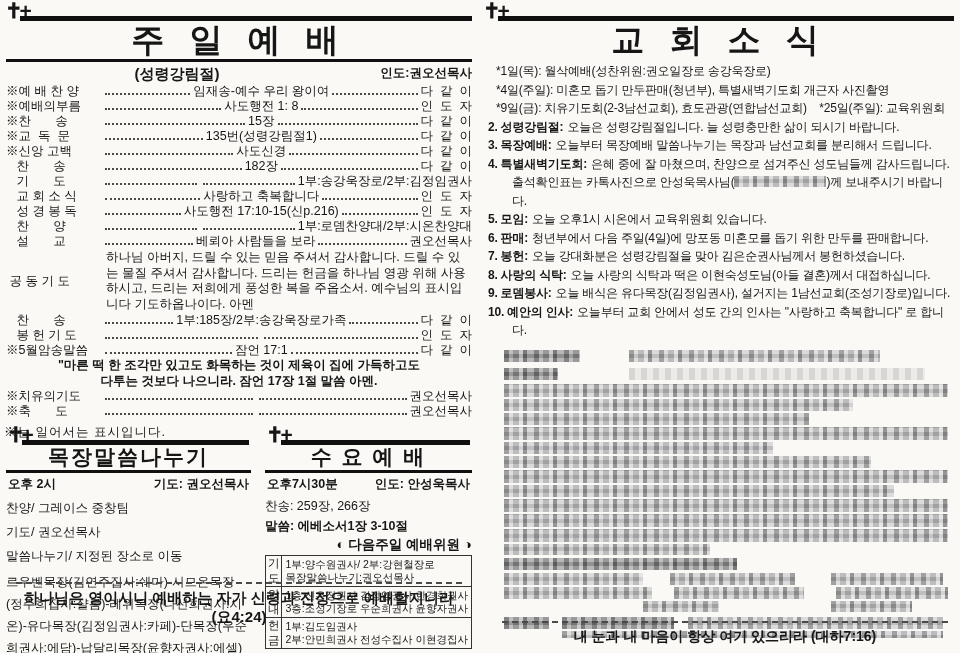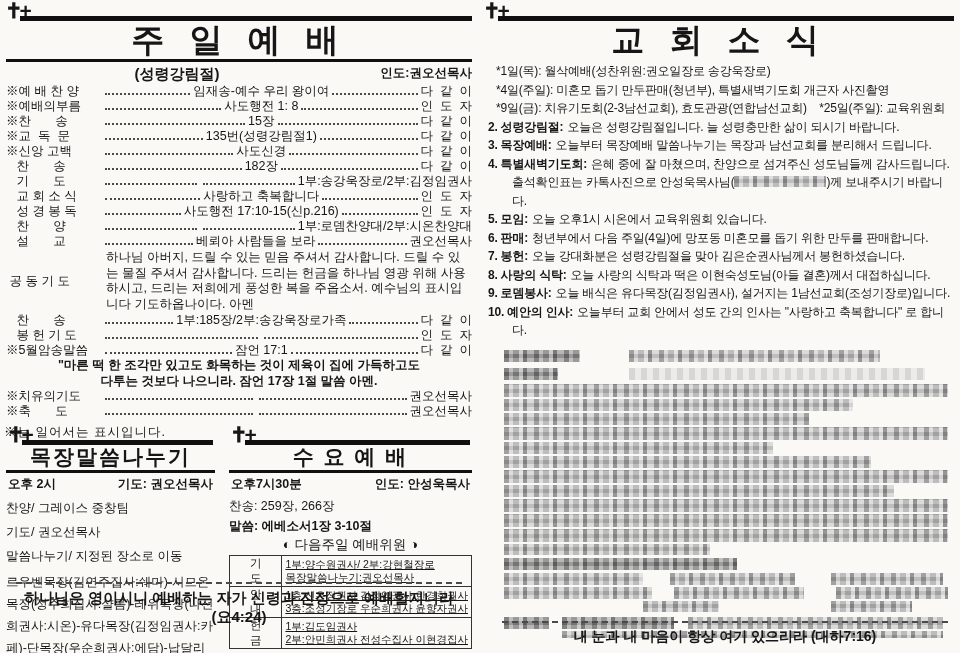--- a/index.html
+++ b/index.html
@@ -38,24 +38,24 @@
   .bcol{position:relative;}
   .bcol-a{width:248px;}
   .bcol-b{flex:1;}
   h2.sectitle{margin:0;text-align:center;font-size:21px;font-weight:bold;letter-spacing:2px;line-height:1.15;}
   .sec-underline{height:2.5px;background:#101010;margin:1px 0 2px;}
   .sec-head{display:flex;justify-content:space-between;font-weight:bold;font-size:12.5px;padding:1px 2px 3px;}
   .mj-line{font-size:12.5px;line-height:24px;white-space:pre;}
   .mj-groups{font-size:12.5px;line-height:22px;margin-top:3px;}
   .wd-line{font-size:12.5px;line-height:20px;white-space:pre;}
   .wd-sermon{font-size:12.5px;line-height:20px;font-weight:bold;white-space:pre;}
-  .nw-title{text-align:center;font-weight:normal;font-size:13.5px;line-height:18px;}
+  .nw-title{text-align:right;font-weight:bold;font-size:13.5px;line-height:18px;}
   table.duty{width:100%;border-collapse:collapse;font-size:10.5px;margin-top:1px;}
-  table.duty th{border:1.5px solid #333;font-weight:normal;width:30px;padding:0 20px;font-size:11.5px;}
-  table.duty td{border:1.5px solid #333;padding:1px 3px;text-decoration:underline;}
+  table.duty th{border:1.5px solid #333;font-weight:normal;width:30px;padding:0 2px;font-size:11.5px;}
+  table.duty td{border:1.5px solid #333;padding:1px 3px;}
   .tcell-line{line-height:13px;white-space:nowrap;}
 
   
   .page-quote{position:absolute;left:12px;right:12px;border-top:2px dashed #4a4a4a;
               text-align:center;font-weight:bold;padding-top:5px;}
   .page-left .page-quote{bottom:23px;font-size:15px;}
   .page-right .page-quote{bottom:4px;left:20px;right:8px;font-size:14px;}
 
   
   .news{margin-top:4px;padding:0 4px 0 6px;font-size:12px;letter-spacing:-0.2px;}

